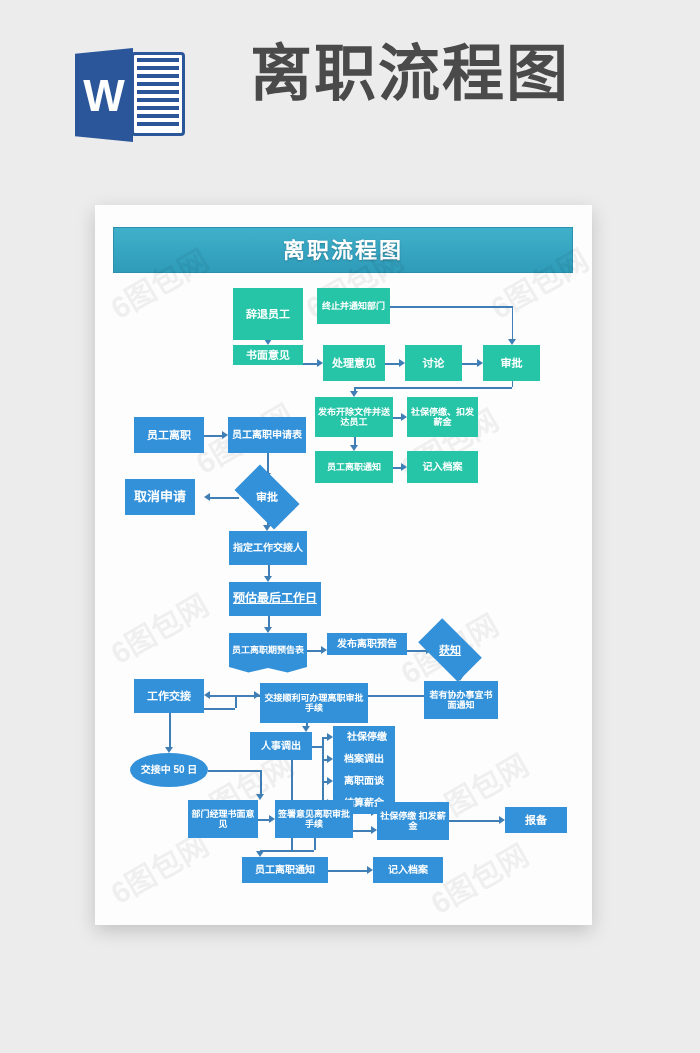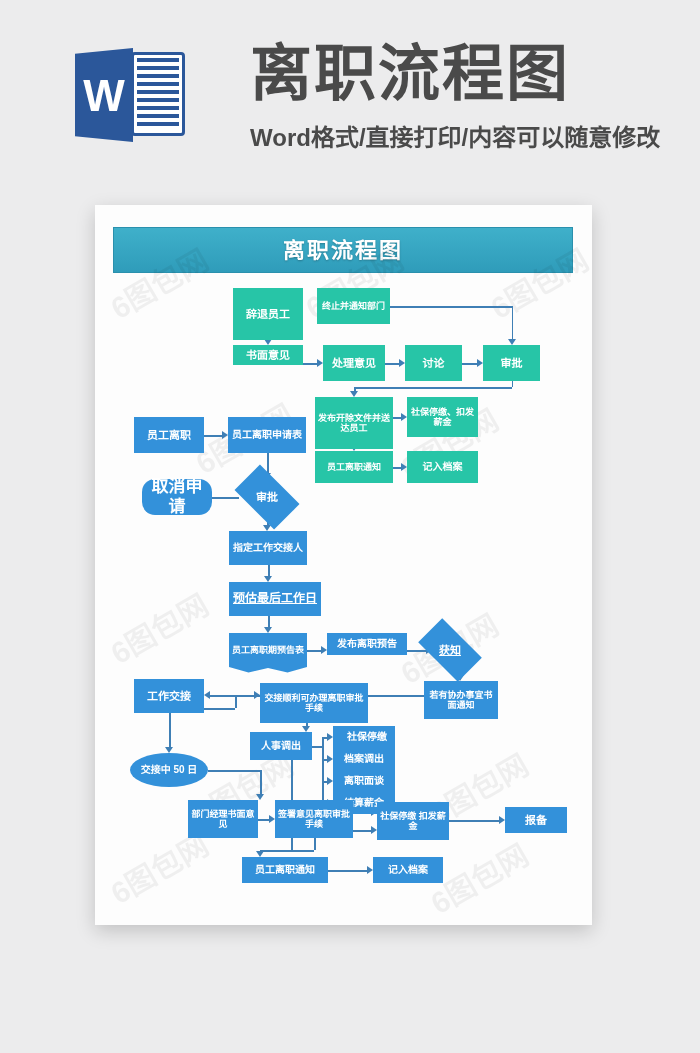--- a/index.html
+++ b/index.html
@@ -91,21 +91,20 @@
           <i></i>
           <i></i>
           <i></i>
           <i></i>
           <i></i>
         </div>
       <div class="wi-left"></div>
       <div class="wi-w">W</div>
     </div>
     <div class="banner-title">离职流程图</div>
-    <div class="banner-sub">Word格式/直接打印/内容可以随意修改</div>
   </div>
 
   <div class="paper">
     <div class="paper-inner" id="paper-inner">
 
       <div class="chart-head">
         <span>离职流程图</span>
       </div>
 
       <div id="wm-layer">
@@ -222,39 +221,39 @@
           </div>
           <div class="n g" style="left: 228px; top: 140px; width: 62px; height: 36px; font-size: 11px;">
             <span>处理意见</span>
           </div>
           <div class="n g" style="left: 310px; top: 140px; width: 57px; height: 36px; font-size: 11px;">
             <span>讨论</span>
           </div>
           <div class="n g" style="left: 388px; top: 140px; width: 57px; height: 36px; font-size: 11px;">
             <span>审批</span>
           </div>
-          <div class="n g" style="left: 220px; top: 192px; width: 78px; height: 52px; font-size: 9px; justify-content: center;">
+          <div class="n g" style="left: 220px; top: 192px; width: 78px; height: 40px; font-size: 9px; justify-content: center;">
             <span>发布开除文件并送达员工</span>
           </div>
           <div class="n g" style="left: 312px; top: 192px; width: 71px; height: 40px; font-size: 9px;">
             <span>社保停缴、扣发薪金</span>
           </div>
           <div class="n g" style="left: 220px; top: 246px; width: 78px; height: 32px; font-size: 9px;">
             <span>员工离职通知</span>
           </div>
           <div class="n g" style="left: 312px; top: 246px; width: 71px; height: 32px; font-size: 10px;">
             <span>记入档案</span>
           </div>
           <div class="n b" style="left: 39px; top: 212px; width: 70px; height: 36px; font-size: 11px;">
             <span>员工离职</span>
           </div>
           <div class="n b" style="left: 133px; top: 212px; width: 78px; height: 36px; font-size: 10px;">
             <span>员工离职申请表</span>
           </div>
-          <div class="n b" style="left: 47px; top: 274px; width: 70px; height: 36px; font-size: 17px; border-radius: 13px;">
+          <div class="n b" style="left: 30px; top: 274px; width: 70px; height: 36px; font-size: 13px;">
             <span>取消申请</span>
           </div>
           <div class="n dia" style="left: 144px; top: 274px; width: 56px; height: 36px; font-size: 11px;">
             <div class="dshape"></div>
             <span class="dtxt">审批</span>
           </div>
           <div class="n b" style="left: 134px; top: 326px; width: 78px; height: 34px; font-size: 10px;">
             <span>指定工作交接人</span>
           </div>
           <div class="n b" style="left: 134px; top: 377px; width: 92px; height: 34px; font-size: 12px; text-decoration: underline;">

